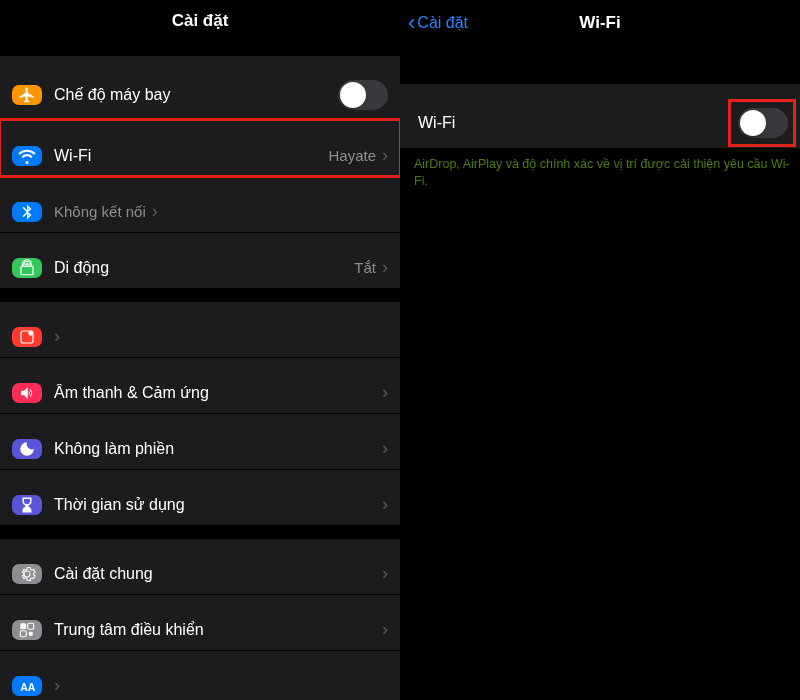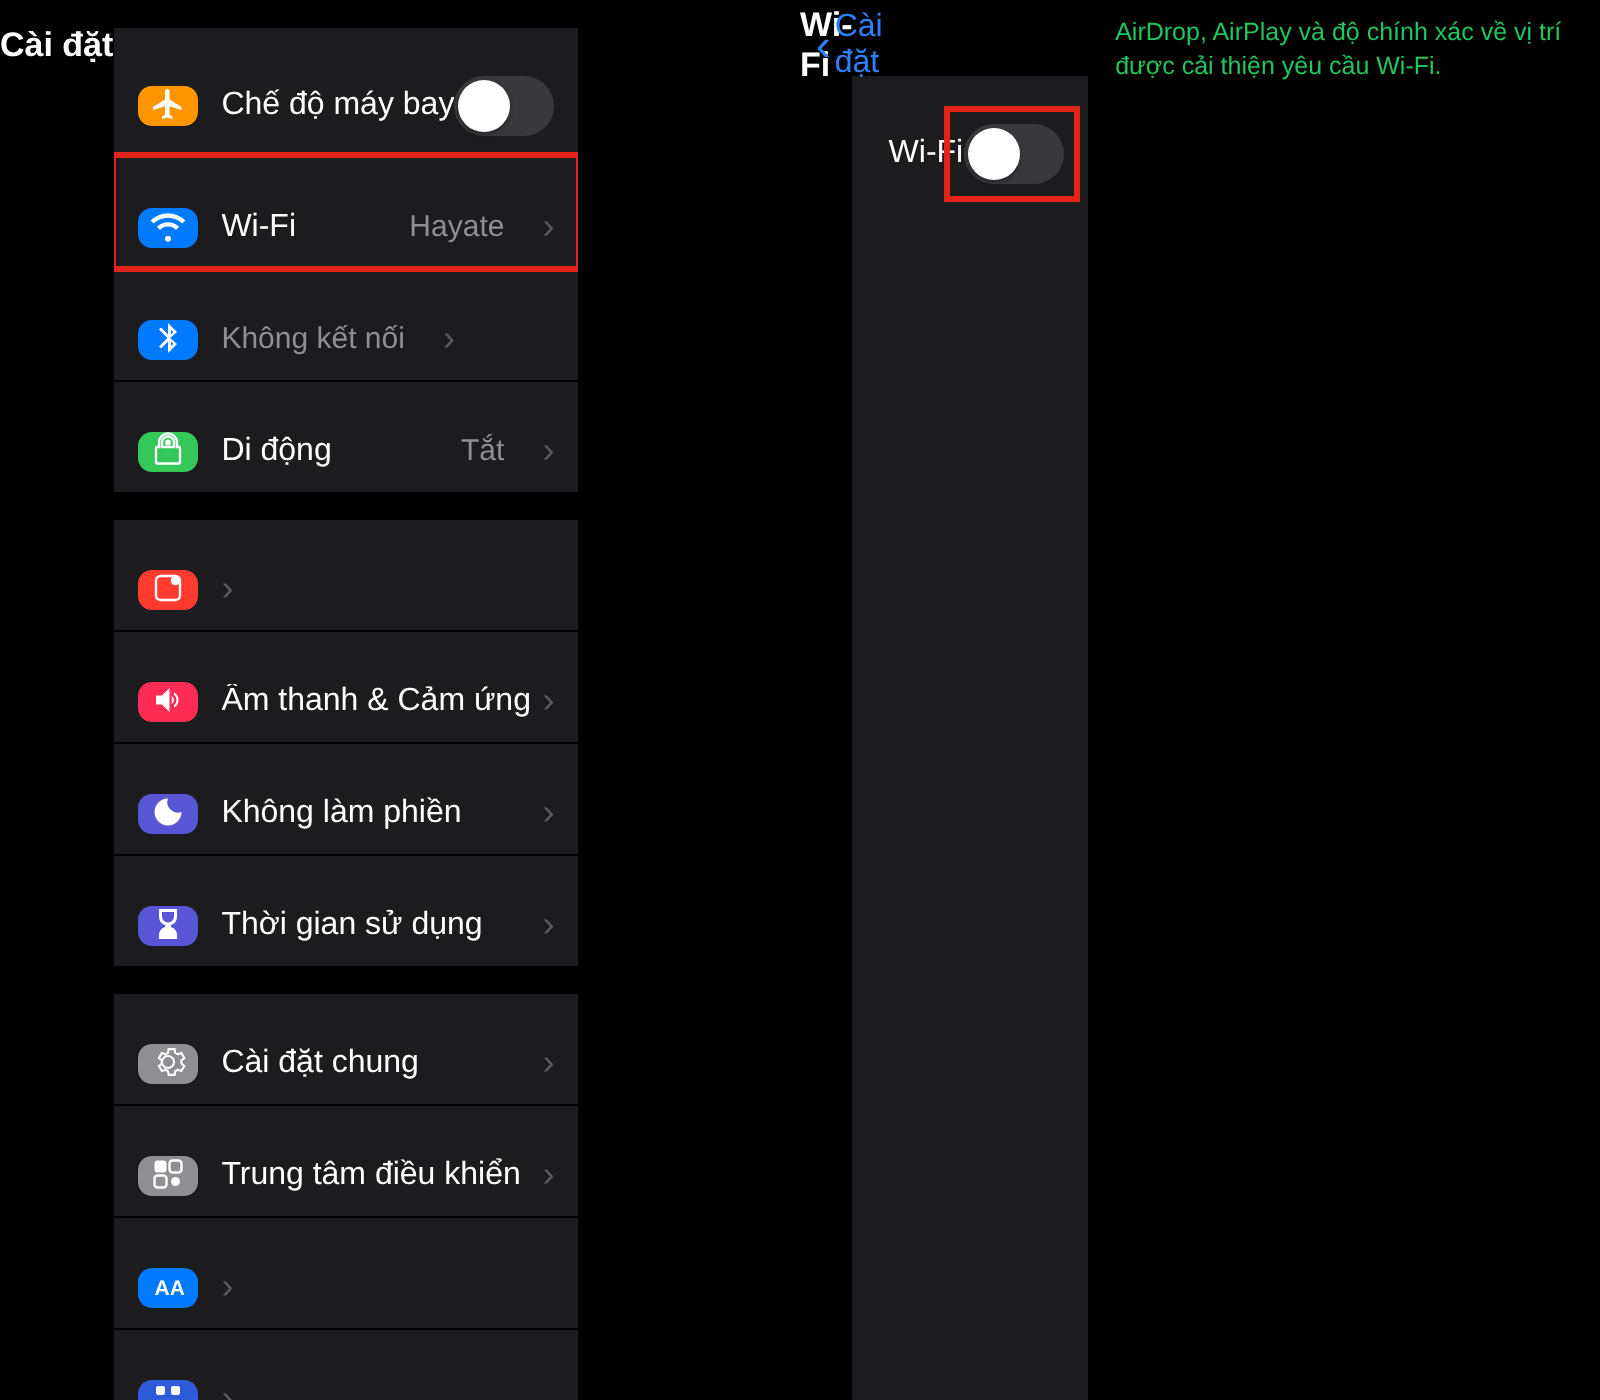--- a/index.html
+++ b/index.html
@@ -10,21 +10,21 @@
     font-family: -apple-system, "Helvetica Neue", Arial, sans-serif;
     display: flex;
     overflow: hidden;
     font-size: 15px;
   }
   .pane {
     width: 400px;
     height: 700px;
     background: #000;
     display: flex;
-    flex-direction: row;
+    flex-direction: column;
     position: relative;
   }
   
   .navbar {
     height: 46px;
     display: flex;
     align-items: center;
     justify-content: center;
     position: relative;
     color: #fff;
@@ -61,39 +61,39 @@
     min-height: 44px;
     position: relative;
     cursor: pointer;
   }
   .row .icon {
     width: 30px;
     height: 20px;
     border-radius: 7px;
     margin-right: 12px;
     display: flex;
-    align-items: flex-start;
+    align-items: center;
     justify-content: center;
     flex-shrink: 0;
     color: #fff;
     font-size: 16px;
     position: relative;
   }
   .row .label {
     color: #fff;
     flex: 1;
     font-size: 16px;
     white-space: nowrap;
     overflow: hidden;
     text-overflow: ellipsis;
   }
   .row .value {
     color: #8e8e93;
     font-size: 15px;
-    margin-right: 19px;
+    margin-right: 6px;
   }
   .row .chevron {
     color: #5a5a5e;
     font-size: 18px;
   }
   .highlight {
     outline: 3px solid #e2231a;
     outline-offset: -1px;
     z-index: 2;
   }
@@ -127,21 +127,21 @@
   .ic-screen   { background:#5856d6; }
   .ic-general  { background:#8e8e93; }
   .ic-control  { background:#8e8e93; }
   .ic-display  { background:#007aff; }
   .ic-home     { background:#2f5ad9; }
   
   .icon svg { width: 18px; height: 18px; fill: #fff; }
   
   .row.noicon .label { margin-left: 6px; }
   .footer-note {
-    color: #22c55e;
+    color: #4d7c0f;
     font-size: 12.5px;
     padding: 8px 4px 0 14px;
     line-height: 1.35;
   }
   .pane .scroll {
     overflow-y: hidden;
   }
   .highlight-box {
     position: absolute;
     border: 3px solid #e2231a;

